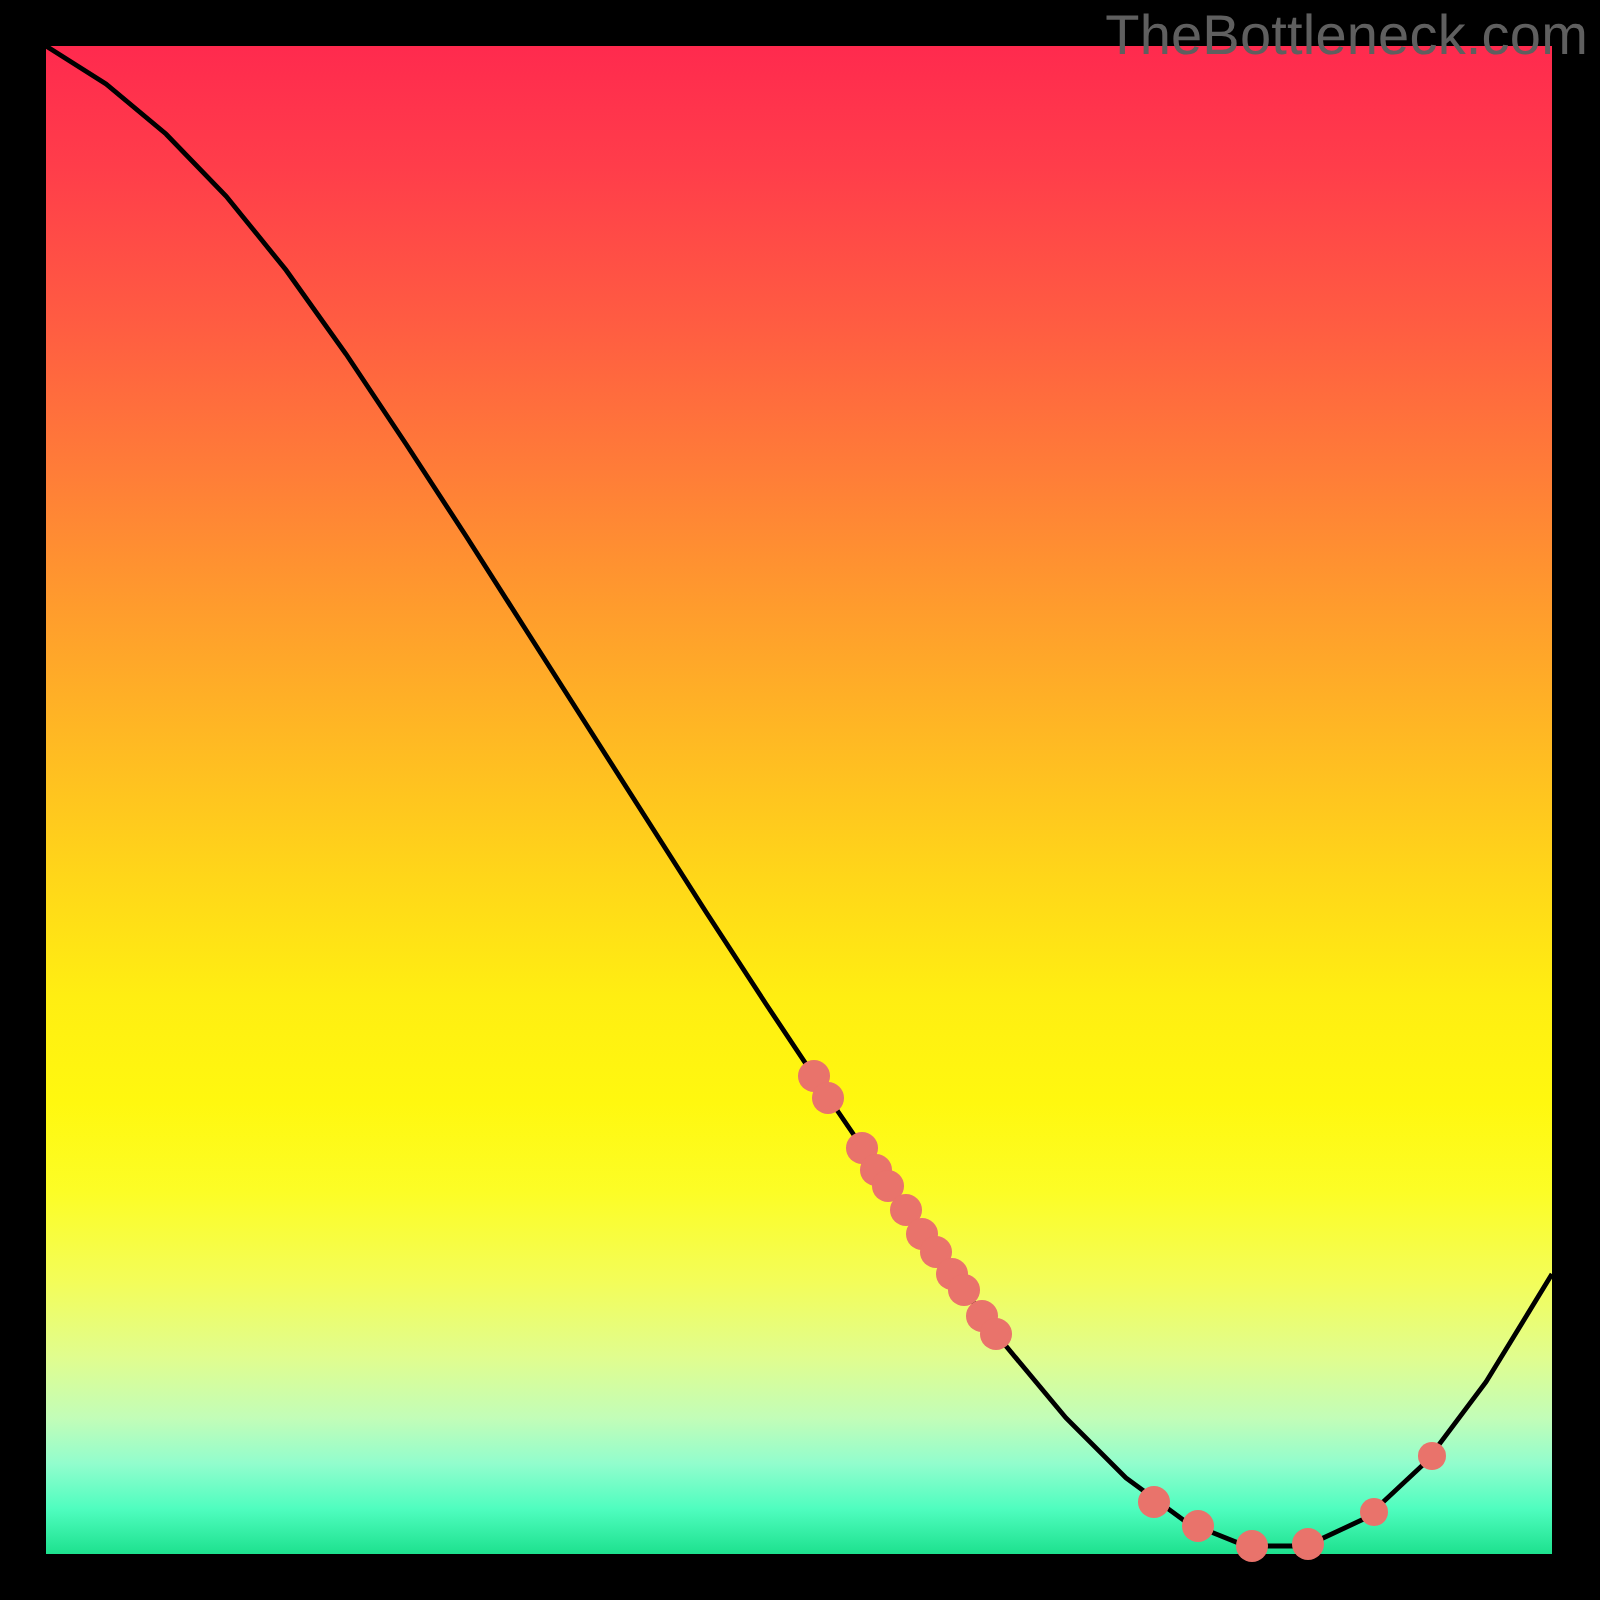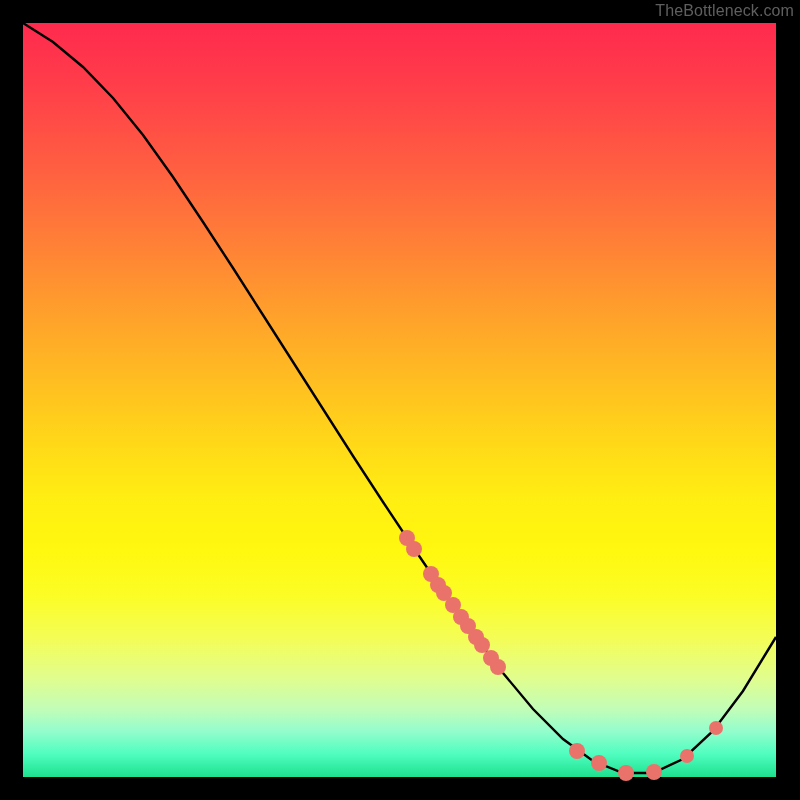--- a/index.html
+++ b/index.html
@@ -42,21 +42,21 @@
       #92fdcd 94%,
       #4ffdbf 97%,
       #1de18e 100%
     );
   }
   .watermark {
     position: absolute;
     top: 2px;
     right: 6px;
     color: #5f5f5f;
-    font-size: 16px;
+    font-size: 28px;
     font-weight: 500;
     letter-spacing: 0.1px;
     user-select: none;
   }
   svg.curve {
     position: absolute;
     left: 0;
     top: 0;
     width: 753px;
     height: 754px;

